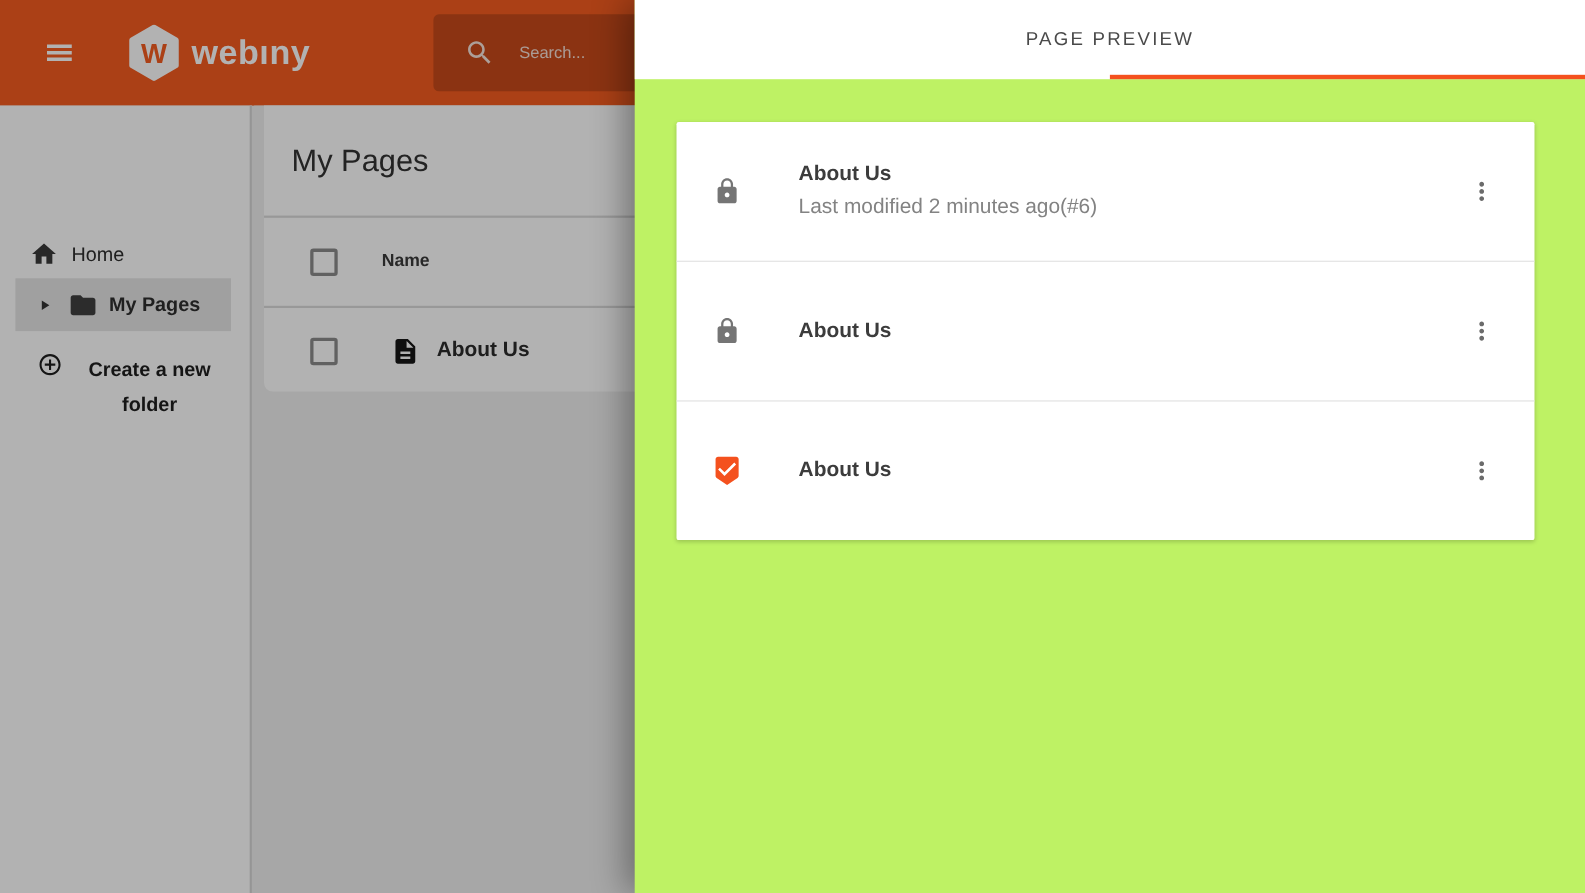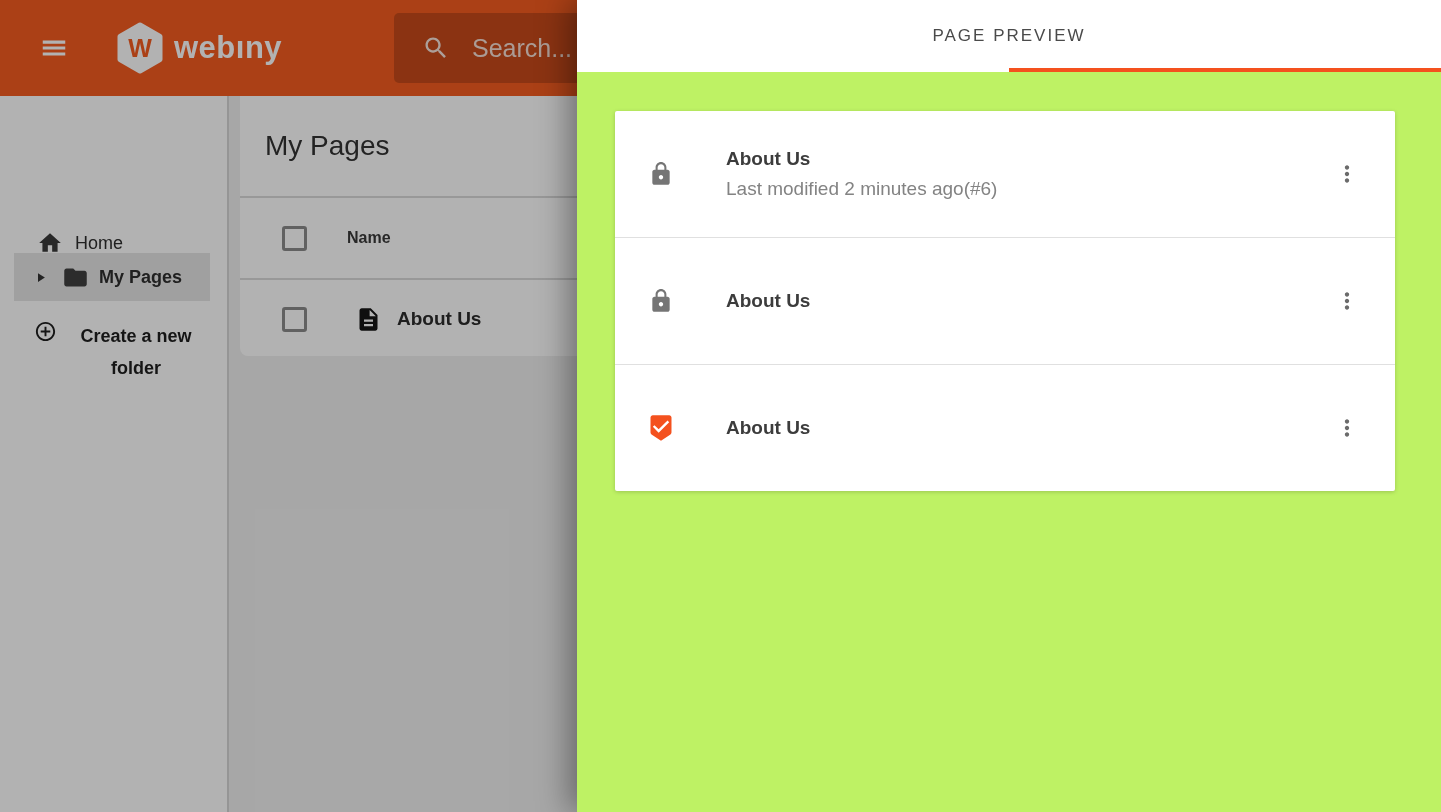--- a/index.html
+++ b/index.html
@@ -8,25 +8,25 @@
 
   
   .app { position:absolute; inset:0; z-index:1; }
   .topbar { position:absolute; left:0; top:0; width:100%; height:96px; background:#F55C20; }
   .hamburger { position:absolute; left:38px; top:33px; width:32px; height:30px; cursor:pointer; }
   .logo-wrap { position:absolute; left:117px; top:22px; display:flex; align-items:center; }
   .logo-hex { width:46px; height:52px; }
   .logo-word { margin-left:11px; font-size:31px; font-weight:bold; color:#FFFFFF; letter-spacing:0.5px; }
   .searchbox { position:absolute; left:394px; top:13px; width:430px; height:70px; background:rgba(0,0,0,0.19); border-radius:5px; display:flex; align-items:center; }
   .searchbox .mag { margin-left:28px; }
-  .search-ph { margin-left:22px; font-size:25px; color:rgba(255,255,255,0.82); }
+  .search-ph { margin-left:22px; font-size:15px; color:rgba(255,255,255,0.82); }
 
   .sidebar { position:absolute; left:0; top:96px; width:229px; bottom:0; background:#FFFFFF; border-right:2px solid #D6D6D6; }
   .side-row { position:absolute; display:flex; align-items:center; color:#2E2E2E; }
-  .row-home { left:0; top:125px; height:44px; width:100%; padding-left:37px; cursor:pointer; }
+  .row-home { left:0; top:113px; height:44px; width:100%; padding-left:27px; cursor:pointer; }
   .row-home .lbl { margin-left:12px; font-size:18px; }
   .row-sel { left:14px; top:157px; height:48px; width:196px; background:#E6E6E6; padding-left:19px; cursor:pointer; }
   .row-sel .caret { width:15px; }
   .row-sel .fold { margin-left:14px; }
   .row-sel .lbl { margin-left:10px; font-size:18px; font-weight:bold; }
   .row-new { left:0; top:224px; height:58px; width:100%; padding-left:34px; align-items:flex-start; cursor:pointer; }
   .row-new .lbl { margin-left:13px; width:132px; text-align:center; font-size:18px; font-weight:bold; line-height:32px; color:#1F1F1F; }
 
   .main { position:absolute; left:231px; top:96px; right:0; bottom:0; background:#F0F0F0; }
   .content-card { position:absolute; left:9px; top:0; width:980px; height:260px; background:#FFFFFF; border-radius:0 0 8px 8px; }

